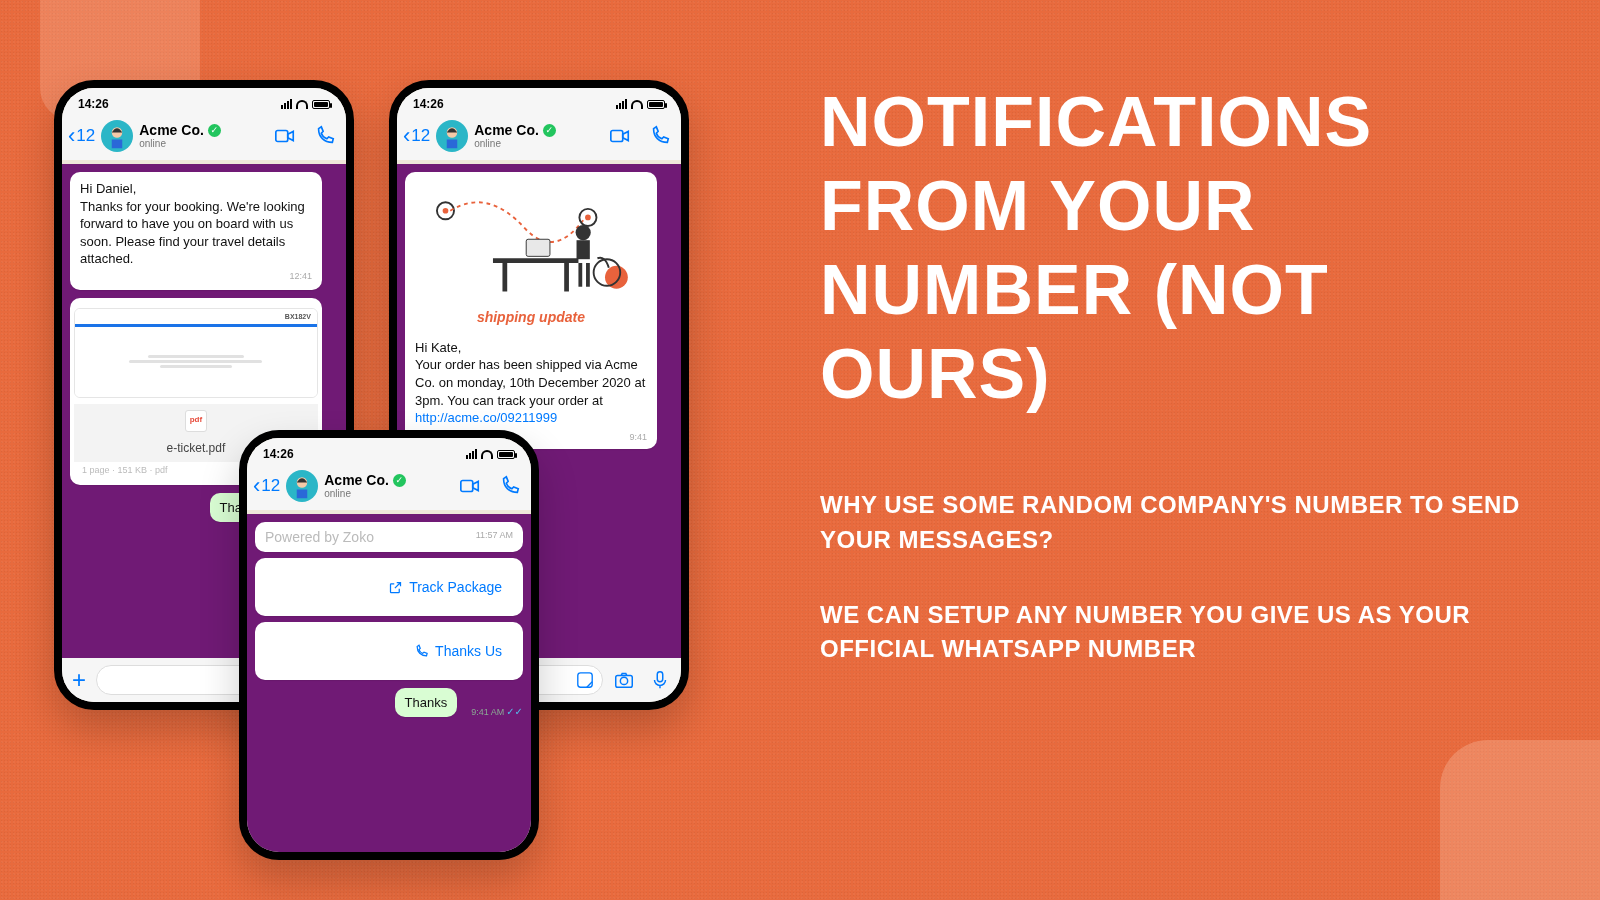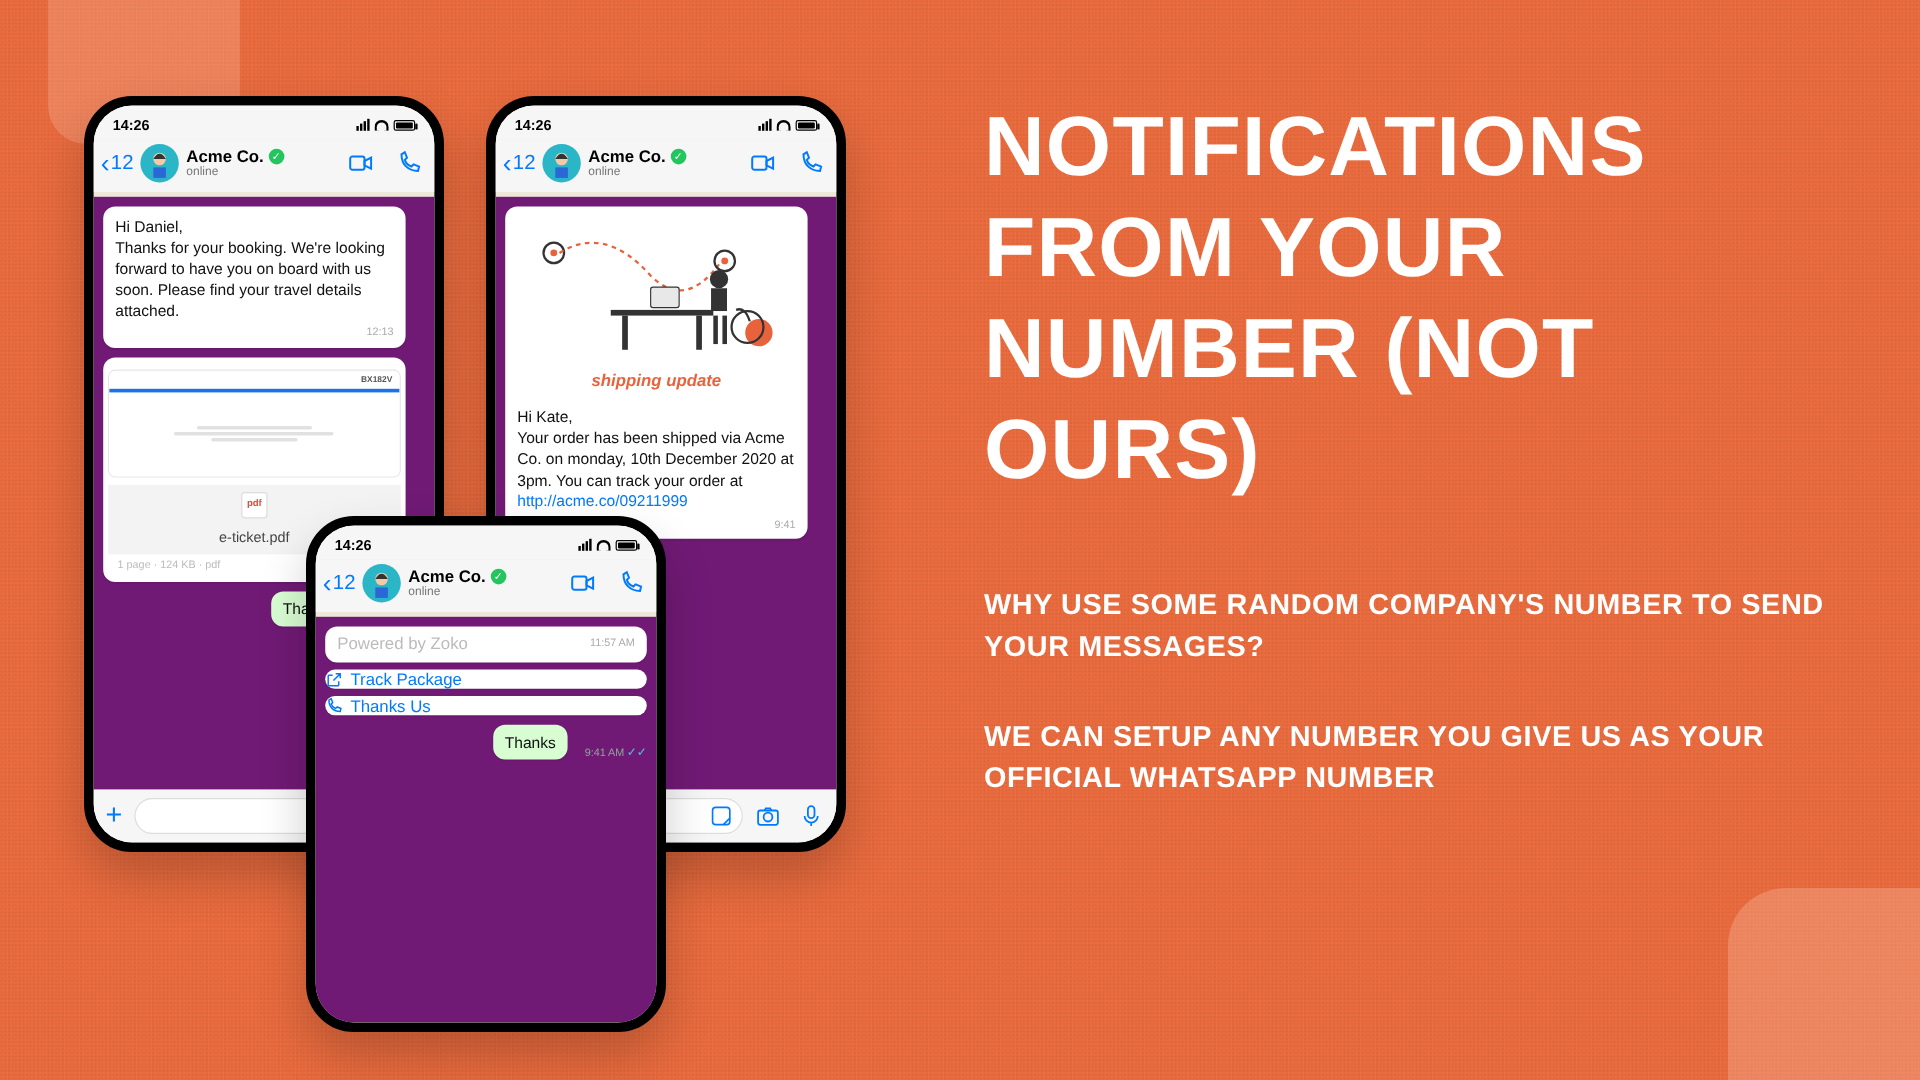--- a/index.html
+++ b/index.html
@@ -13,21 +13,21 @@
     position: relative;
   }
   .decor-tl { position:absolute; top:-40px; left:40px; width:160px; height:160px; border-radius:32px; background:rgba(255,220,200,0.22); }
   .decor-br { position:absolute; bottom:-60px; right:-60px; width:220px; height:220px; border-radius:48px; background:rgba(255,220,200,0.25); }
 
   .right { position:absolute; right:60px; top:80px; width:720px; color:#fff; }
   .headline { font-size:70px; font-weight:700; line-height:1.2; letter-spacing:1px; text-transform:uppercase; }
   .sub { font-size:24px; font-weight:800; line-height:1.45; letter-spacing:0.5px; margin-top:72px; text-transform:uppercase; }
   .sub2 { font-size:24px; font-weight:800; line-height:1.45; letter-spacing:0.5px; margin-top:40px; text-transform:uppercase; }
 
-  .stage { position:absolute; left:70px; top:60px; width:740px; height:820px; }
+  .stage { position:absolute; left:54px; top:60px; width:740px; height:820px; }
   .phone { position:absolute; width:300px; border:8px solid #000; border-radius:40px; background:#000; box-shadow:0 20px 40px rgba(0,0,0,0.2); }
   .phone.left   { left:0;   top:20px;  height:630px; }
   .phone.right2 { left:335px; top:20px;  height:630px; }
   .phone.front  { left:185px; top:370px; height:430px; z-index:5; }
   .screen { position:absolute; inset:0; background:#efe7da; border-radius:32px; overflow:hidden; }
 
   .status { height:28px; color:#000; display:flex; justify-content:space-between; align-items:center; padding:4px 16px 0 16px; font-size:12px; font-weight:600; background:#f6f6f6; }
   .status .ri { display:flex; gap:4px; align-items:center; }
   .sig { display:flex; gap:1px; align-items:flex-end; }
   .sig span { width:2px; background:#000; }
@@ -65,21 +65,21 @@
   .pdfico { width:22px; height:22px; background:#fff; border:1px solid #ddd; border-radius:3px; color:#e74c3c; font-size:8px; font-weight:700; display:flex; align-items:center; justify-content:center; }
   .doc-meta { font-size:9px; color:#bbb; padding:2px 8px 5px; }
 
   .img-prev { background:#fff; border-radius:6px; padding:6px; margin-bottom:4px; }
   .illus { height:120px; background:#fff; border-radius:4px; position:relative; overflow:hidden; }
   .su-label { text-align:center; font-weight:700; color:#e8623c; font-size:14px; margin-top:4px; font-style:italic; }
   .link { color:#007aff; }
 
   .powered { background:#fff; border-radius:10px; padding:6px 10px; box-shadow:0 1px 1px rgba(0,0,0,0.08); margin-bottom:6px; }
   .pby { color:#bbb; font-size:14px; }
-  .btnrow { background:#fff; border-radius:10px; padding:0; text-align:center; color:#007aff; font-size:14px; box-shadow:0 1px 1px rgba(0,0,0,0.08); margin-bottom:6px; display:flex; align-items:center; justify-content:flex-start; gap:6px;}
+  .btnrow { background:#fff; border-radius:10px; padding:21px; text-align:center; color:#007aff; font-size:14px; box-shadow:0 1px 1px rgba(0,0,0,0.08); margin-bottom:6px; display:flex; align-items:center; justify-content:flex-end; gap:6px;}
   .btnrow svg { width:15px; height:15px; stroke:#007aff; fill:none; stroke-width:2; }
 
   .input-bar { position:absolute; bottom:0; left:0; right:0; height:44px; background:#f6f6f6; display:flex; align-items:center; padding:0 10px; gap:10px; }
   .plus { color:#007aff; font-size:24px; font-weight:300; }
   .txtbox { flex:1; height:30px; background:#fff; border:1px solid #ddd; border-radius:15px; position:relative; }
   .sticker { position:absolute; right:8px; top:5px; width:18px; height:18px; }
   .sticker svg { stroke:#007aff; fill:none; stroke-width:1.5; }
   .camic svg { width:22px; height:22px; stroke:#007aff; fill:none; stroke-width:1.6; }
   .camic { display:flex; gap:14px; }
 
@@ -141,38 +141,38 @@
           <svg viewBox="0 0 24 24">
               <path d="M5 4 c0 9 6 15 15 15 l1 -4 -5 -2 -2 2 c-3 -1 -5 -3 -6 -6 l2 -2 -2 -5 z"></path>
             </svg>
         </div>
       </div>
 
       <div class="chat">
         <div class="bubble-in">
           <div style="white-space:pre-line">Hi Daniel,
 Thanks for your booking. We're looking forward to have you on board with us soon. Please find your travel details attached.</div>
-          <div class="ts">12:13</div>
+          <div class="ts">12:41</div>
         </div>
         <div class="bubble-in" style="padding:4px">
           <div class="doc-prev">
             <div class="doc-bar">
                 <div style="position:absolute;right:6px;top:3px;font-size:7px;color:#555;font-weight:600">BX182V</div>
               </div>
             <div class="doc-body">
               <div class="doc-line" style="width:40%"></div>
               <div class="doc-line" style="width:55%"></div>
               <div class="doc-line" style="width:30%"></div>
             </div>
           </div>
           <div class="doc-file">
             <div class="pdfico">pdf</div>
             <span>e-ticket.pdf</span>
           </div>
-          <div class="doc-meta"><span>1 page · 124 KB · pdf</span><span style="float:right">9:41</span></div>
+          <div class="doc-meta"><span>1 page · 151 KB · pdf</span><span style="float:right">9:41</span></div>
         </div>
         <div class="out-row">
           <div class="bubble-out">
             <span>Thanks</span>
           </div>
           <span class="ts-out"><span>9:41 AM</span><span class="ticks">✓✓</span></span>
         </div>
       </div>
 
       <div class="input-bar">

